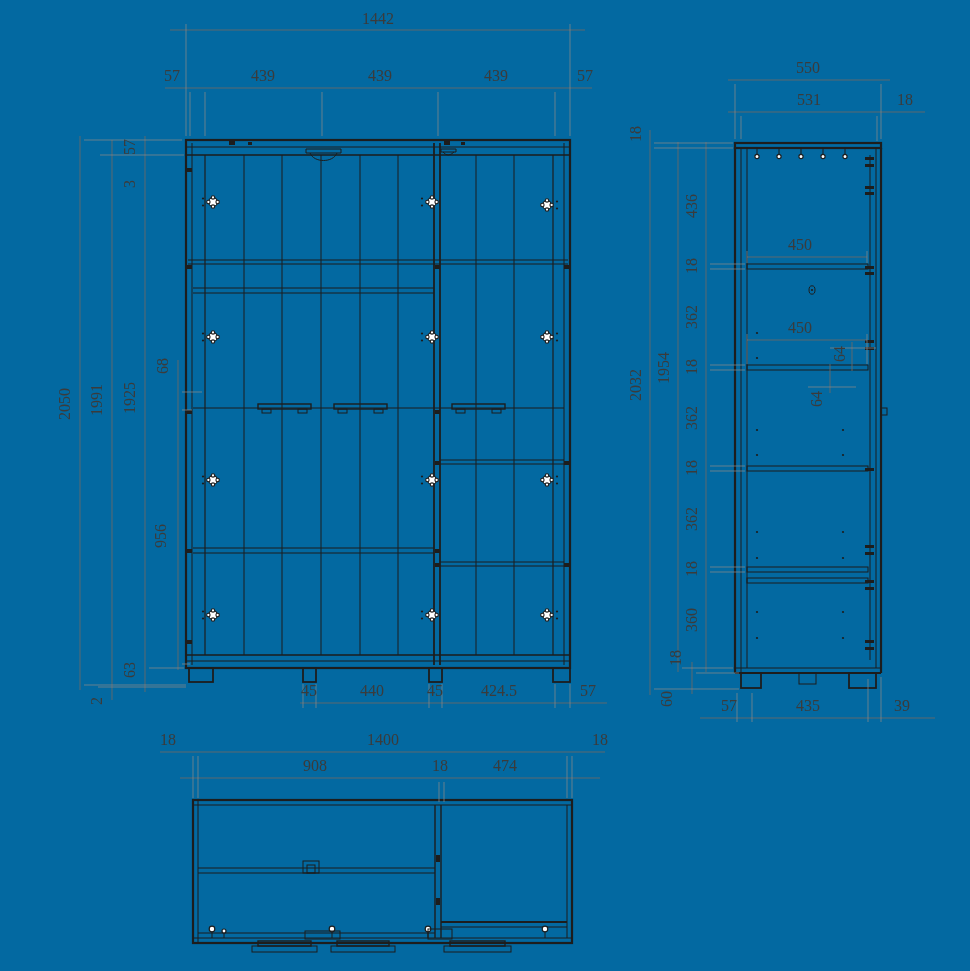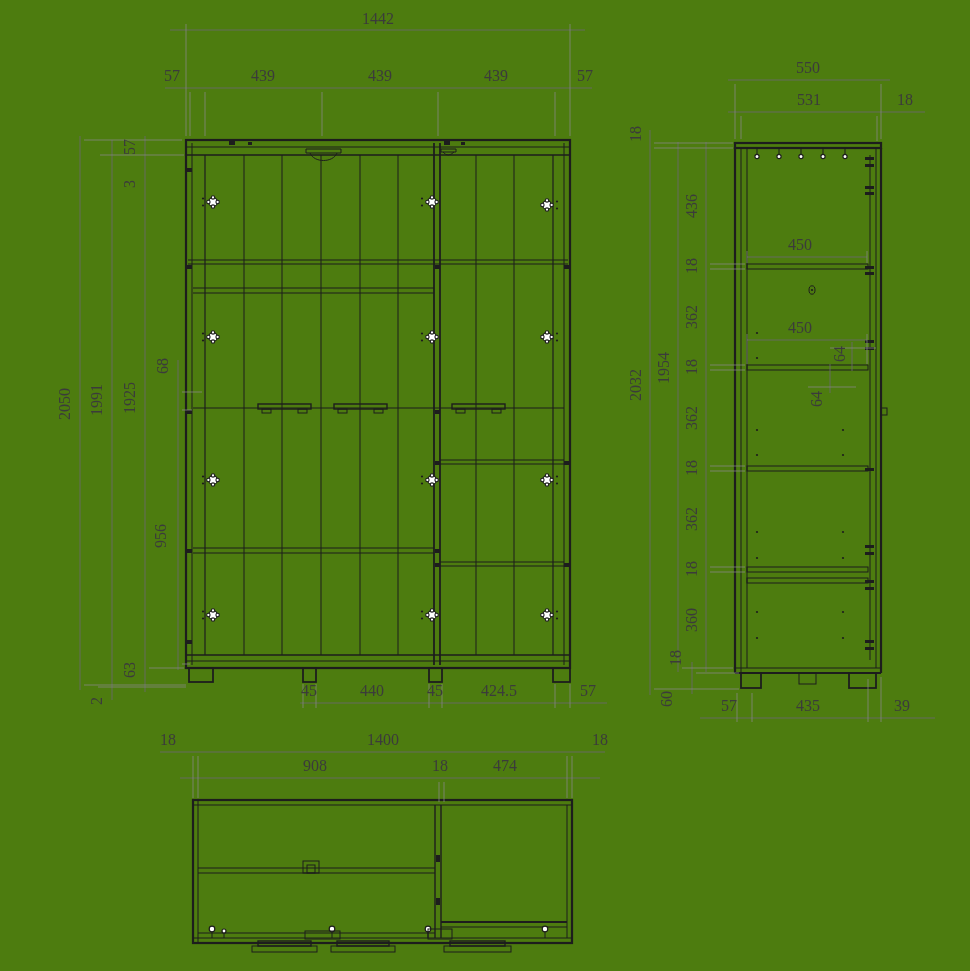--- a/index.html
+++ b/index.html
@@ -1,16 +1,16 @@
 <!DOCTYPE html>
 <html><head>
 <meta charset="utf-8">
 <style>
   html,body{margin:0;padding:0;background:#ffffff;}
-  #stage{position:relative;width:970px;height:971px;background:#4d7c0f;overflow:hidden;}
+  #stage{position:relative;width:970px;height:971px;background:#0369a1;overflow:hidden;}
   svg{position:absolute;left:0;top:0;}
   .ln{stroke:#1d1d1d;fill:none;}
   .w2{stroke-width:2.2;} .w18{stroke-width:1.8;} .w15{stroke-width:1.4;} .w1{stroke-width:1;} .w12{stroke-width:1.2;}
   .dim{stroke:#6a6a6a;stroke-width:0.9;fill:none;}
   .ext{stroke:#8a8a8a;stroke-width:0.75;fill:none;}
   .hw{fill:#1d1d1d;stroke:none;}
   .hinge{stroke:#1d1d1d;stroke-width:1.1;fill:#ffffff;}
   .pin{stroke:#1d1d1d;stroke-width:1.2;fill:#ffffff;}
   text{font-family:"Liberation Serif","DejaVu Serif",serif;font-size:16px;fill:#3b3b3b;text-anchor:middle;}
 </style>

